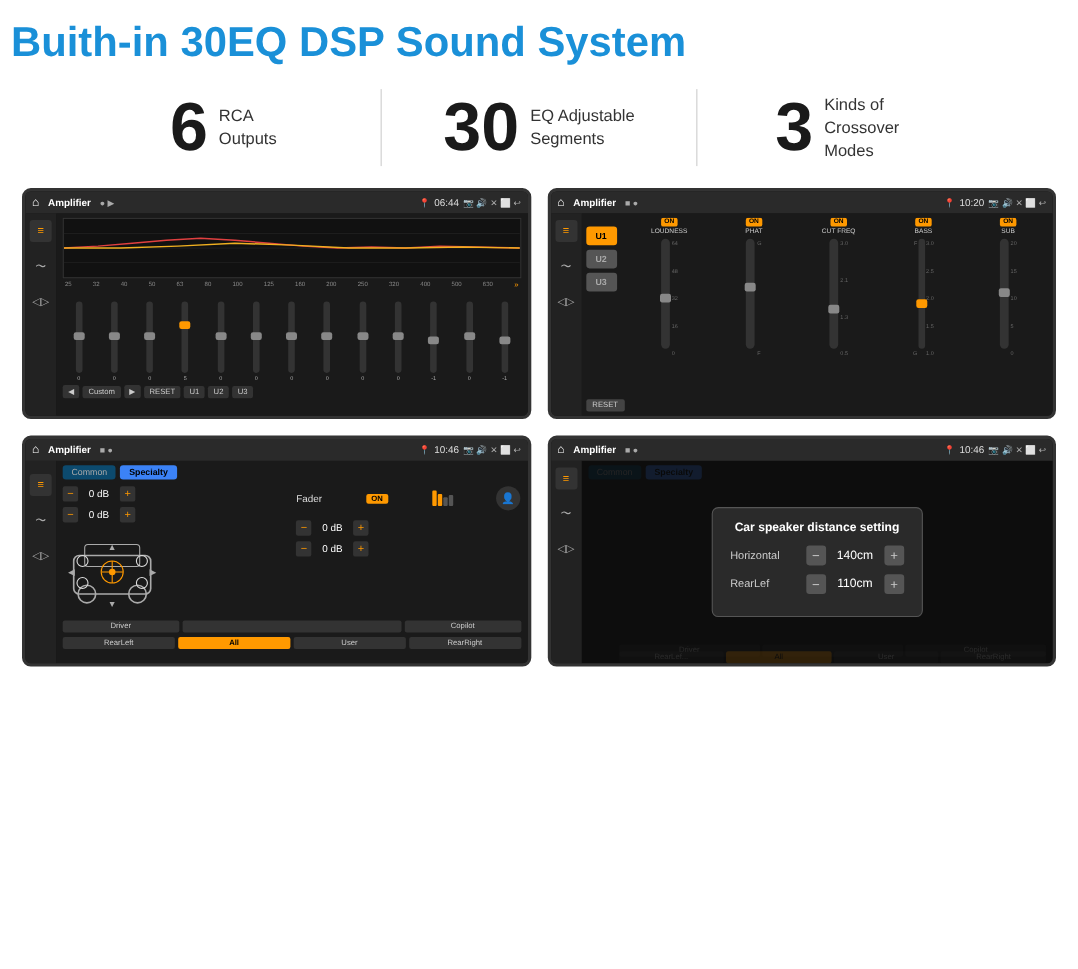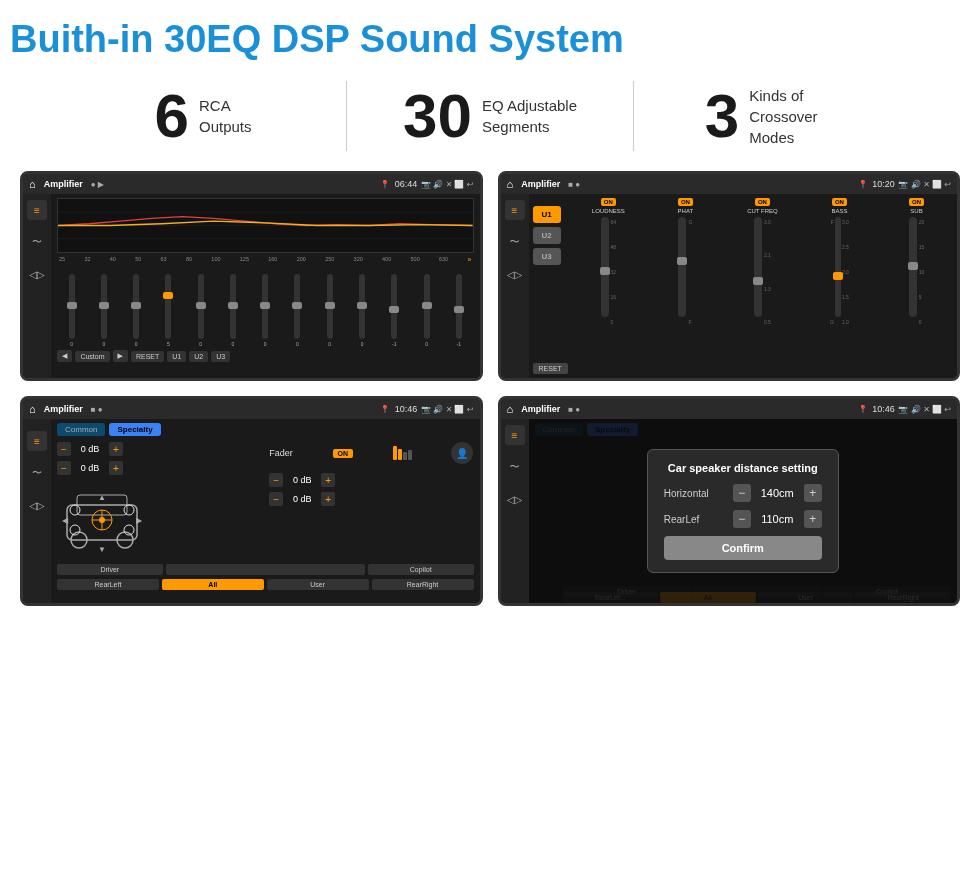--- a/index.html
+++ b/index.html
@@ -930,21 +930,20 @@
 
             <div class="dialog-row">
               <span class="dialog-row-label">RearLef</span>
               <div class="dialog-control">
                 <div class="d-minus">−</div>
                 <span class="d-value">110cm</span>
                 <div class="d-plus">+</div>
               </div>
             </div>
 
-            <div class="confirm-btn">Confirm</div>
           </div>
         </div>
 
         <div style="position:absolute;bottom:6px;left:34px;right:6px;display:flex;gap:2px;opacity:0.3;">
           <div class="footer-btn">Driver</div>
           <div class="footer-btn"></div>
           <div class="footer-btn">Copilot</div>
         </div>
         <div style="position:absolute;bottom:0px;left:34px;right:6px;display:flex;gap:2px;opacity:0.3;">
           <div class="footer-btn">RearLef...</div>

